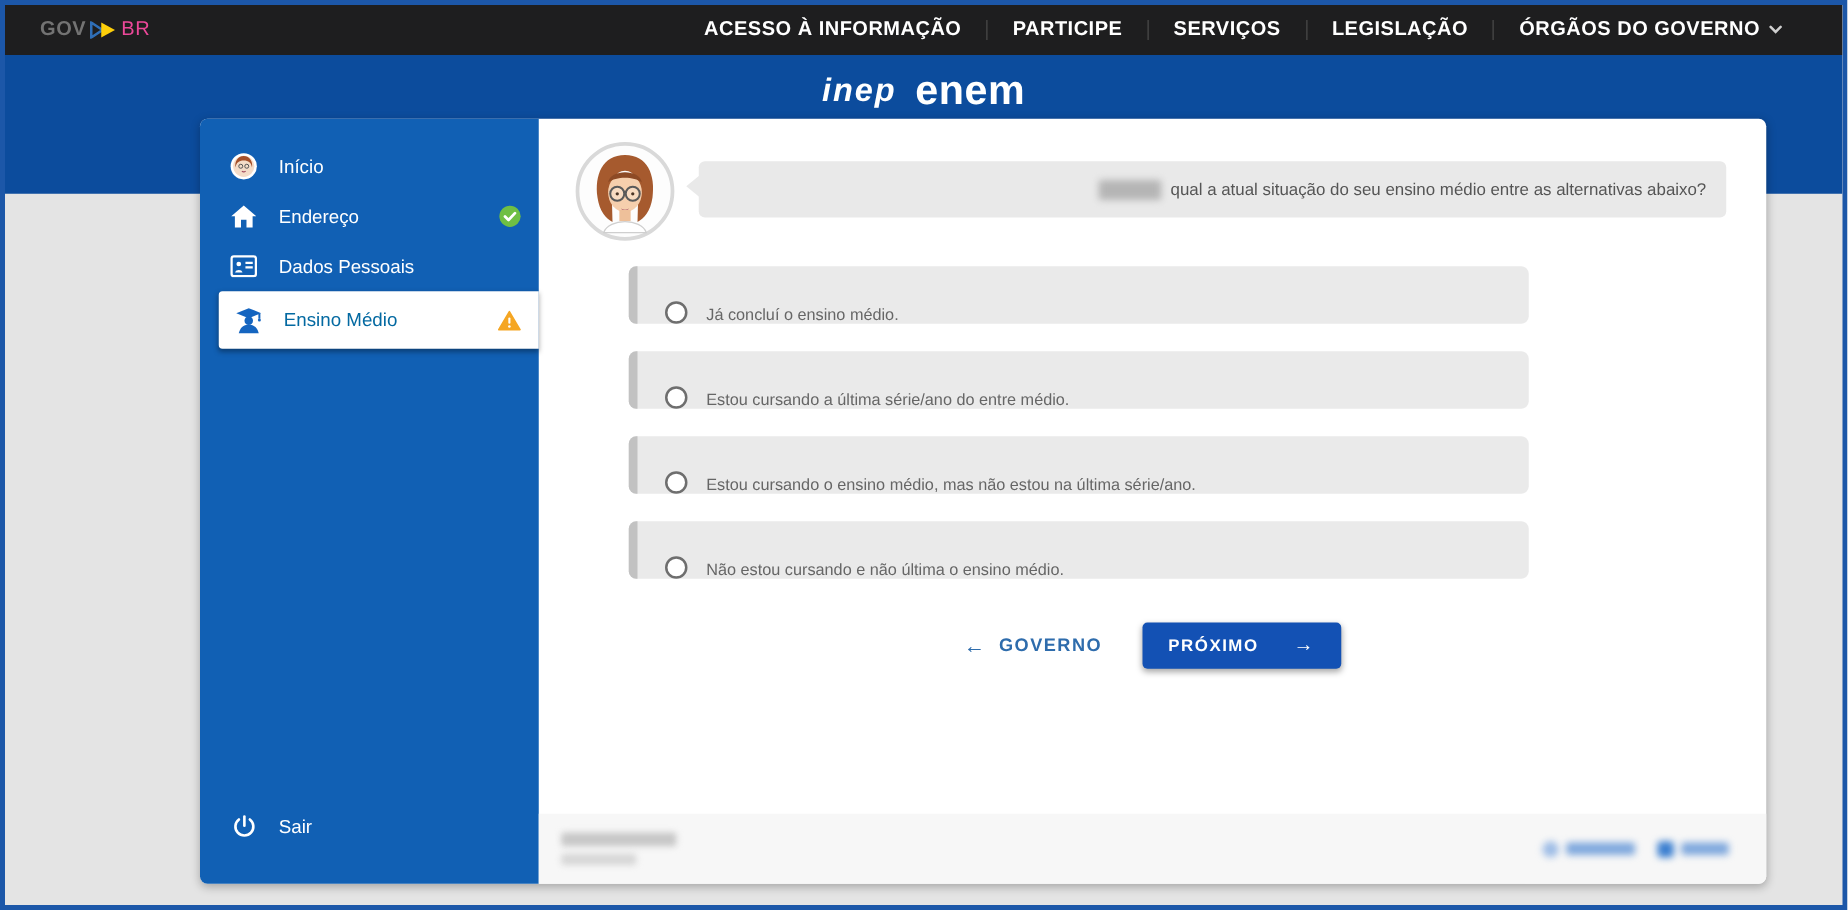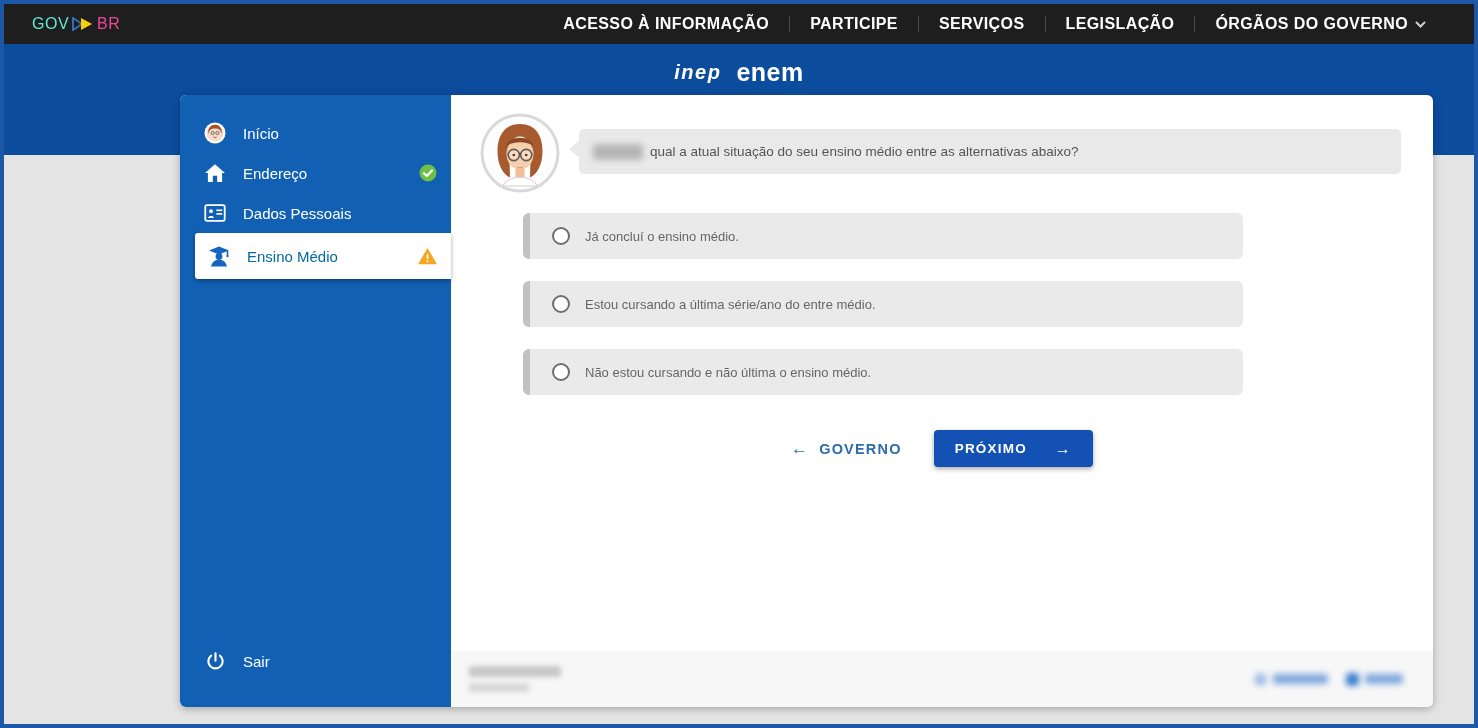--- a/index.html
+++ b/index.html
@@ -9,39 +9,39 @@
     position:relative; width:1478px; height:728px;
     border:4px solid #1c57a8; background:#e4e4e4; overflow:hidden;
   }
 
   
   .topbar {
     height:40px; background:#1e1e1f; display:flex; align-items:center;
     padding:0 28px;
   }
   .gov-logo { display:flex; align-items:center; cursor:pointer; }
-  .gov-logo .gov { color:#5eead4; font-weight:400; font-size:16px; letter-spacing:.5px; }
+  .gov-logo .gov { color:#737373; font-weight:700; font-size:16px; letter-spacing:.5px; }
   .gov-logo .arrow { margin:0 3px; display:flex; }
   .gov-logo .br { color:#ec4899; font-weight:400; font-size:16px; letter-spacing:.5px; }
   .topnav { margin-left:auto; display:flex; align-items:center; }
   .nav-item {
     color:#fff; font-size:16px; font-weight:700; letter-spacing:.4px;
     padding:0 20px; white-space:nowrap; cursor:pointer; display:flex; align-items:center; gap:7px;
   }
   .nav-divider { width:1px; height:16px; background:#4a4a4a; }
 
   
   .blue-header { height:111px; background:#0c4c9d; display:flex; justify-content:center; }
   .brand { margin-top:9px; height:38px; display:flex; align-items:center; gap:15px; color:#fff; }
-  .brand .inep { font-size:20px; font-weight:900; font-style:italic; letter-spacing:1.5px; }
-  .brand .enem { font-size:25px; font-weight:700; letter-spacing:.5px; }
+  .brand .inep { font-size:26px; font-weight:900; font-style:italic; letter-spacing:1.5px; }
+  .brand .enem { font-size:33px; font-weight:700; letter-spacing:.5px; }
 
   
   .card {
-    position:absolute; left:176px; top:91px; width:1253px; height:612px;
+    position:absolute; left:156px; top:91px; width:1253px; height:612px;
     background:#fff; border-radius:6px; box-shadow:0 2px 8px rgba(0,0,0,.28);
     display:flex; z-index:5;
   }
 
   
   .sidebar {
     width:271px; flex-shrink:0; background:#1160b4;
     border-radius:6px 0 0 6px; display:flex; flex-direction:column; padding-top:18px;
   }
   .side-item {
@@ -58,36 +58,36 @@
   .side-item.logout { margin-top:auto; margin-bottom:26px; }
 
   
   .main { flex:1; min-width:0; display:flex; flex-direction:column; }
   .question-row { display:flex; align-items:flex-start; padding:18px 32px 0 29px; }
   .avatar-big { width:80px; height:80px; flex-shrink:0; }
   .bubble {
     position:relative; flex:1; margin-left:19px; margin-top:16px;
     background:#e9e9e9; border-radius:5px; min-height:45px;
     display:flex; align-items:center; padding:8px 16px 8px 14px;
-    color:#555; font-size:13.5px;
+    color:#555; font-size:13.5px;justify-content:flex-end;
   }
   .bubble::before {
     content:''; position:absolute; left:-10px; top:11px;
     border-top:9px solid transparent; border-bottom:9px solid transparent;
     border-right:11px solid #e9e9e9;
   }
   .redacted-name {
     width:50px; height:16px; background:#b5b5b5; border-radius:2px;
     filter:blur(3px); margin-right:7px; flex-shrink:0;
   }
 
   
   .options { margin:20px 0 0 72px; width:720px; }
   .option {
-    position:relative; display:flex; align-items:center; height:46px;
+    position:relative; display:flex; align-items:flex-end; height:46px;
     background:#eaeaea; border-radius:6px; margin-bottom:22px; cursor:pointer;
   }
   .option-strip {
     position:absolute; left:0; top:0; bottom:0; width:7px;
     background:#c2c2c2; border-radius:6px 0 0 6px;
   }
   .radio {
     width:18px; height:18px; border:2px solid #6e6e6e; border-radius:50%;
     background:#fff; margin-left:29px; flex-shrink:0; cursor:pointer;
   }
@@ -275,20 +275,25 @@
           <span class="option-label">Já concluí o ensino médio.</span>
         </div>
         <div class="option">
           <span class="option-strip"></span>
           <span class="radio"></span>
           <span class="option-label">Estou cursando a última série/ano do entre médio.</span>
         </div>
         <div class="option">
           <span class="option-strip"></span>
           <span class="radio"></span>
+          <span class="option-label">Estou cursando o ensino médio, mas não estou na última série/ano.</span>
+        </div>
+        <div class="option">
+          <span class="option-strip"></span>
+          <span class="radio"></span>
           <span class="option-label">Não estou cursando e não última o ensino médio.</span>
         </div>
       </div>
 
       <div class="actions">
         <div class="btn-back">
           <span class="arr">←</span>
           <span>GOVERNO</span>
         </div>
         <button class="btn-next">

